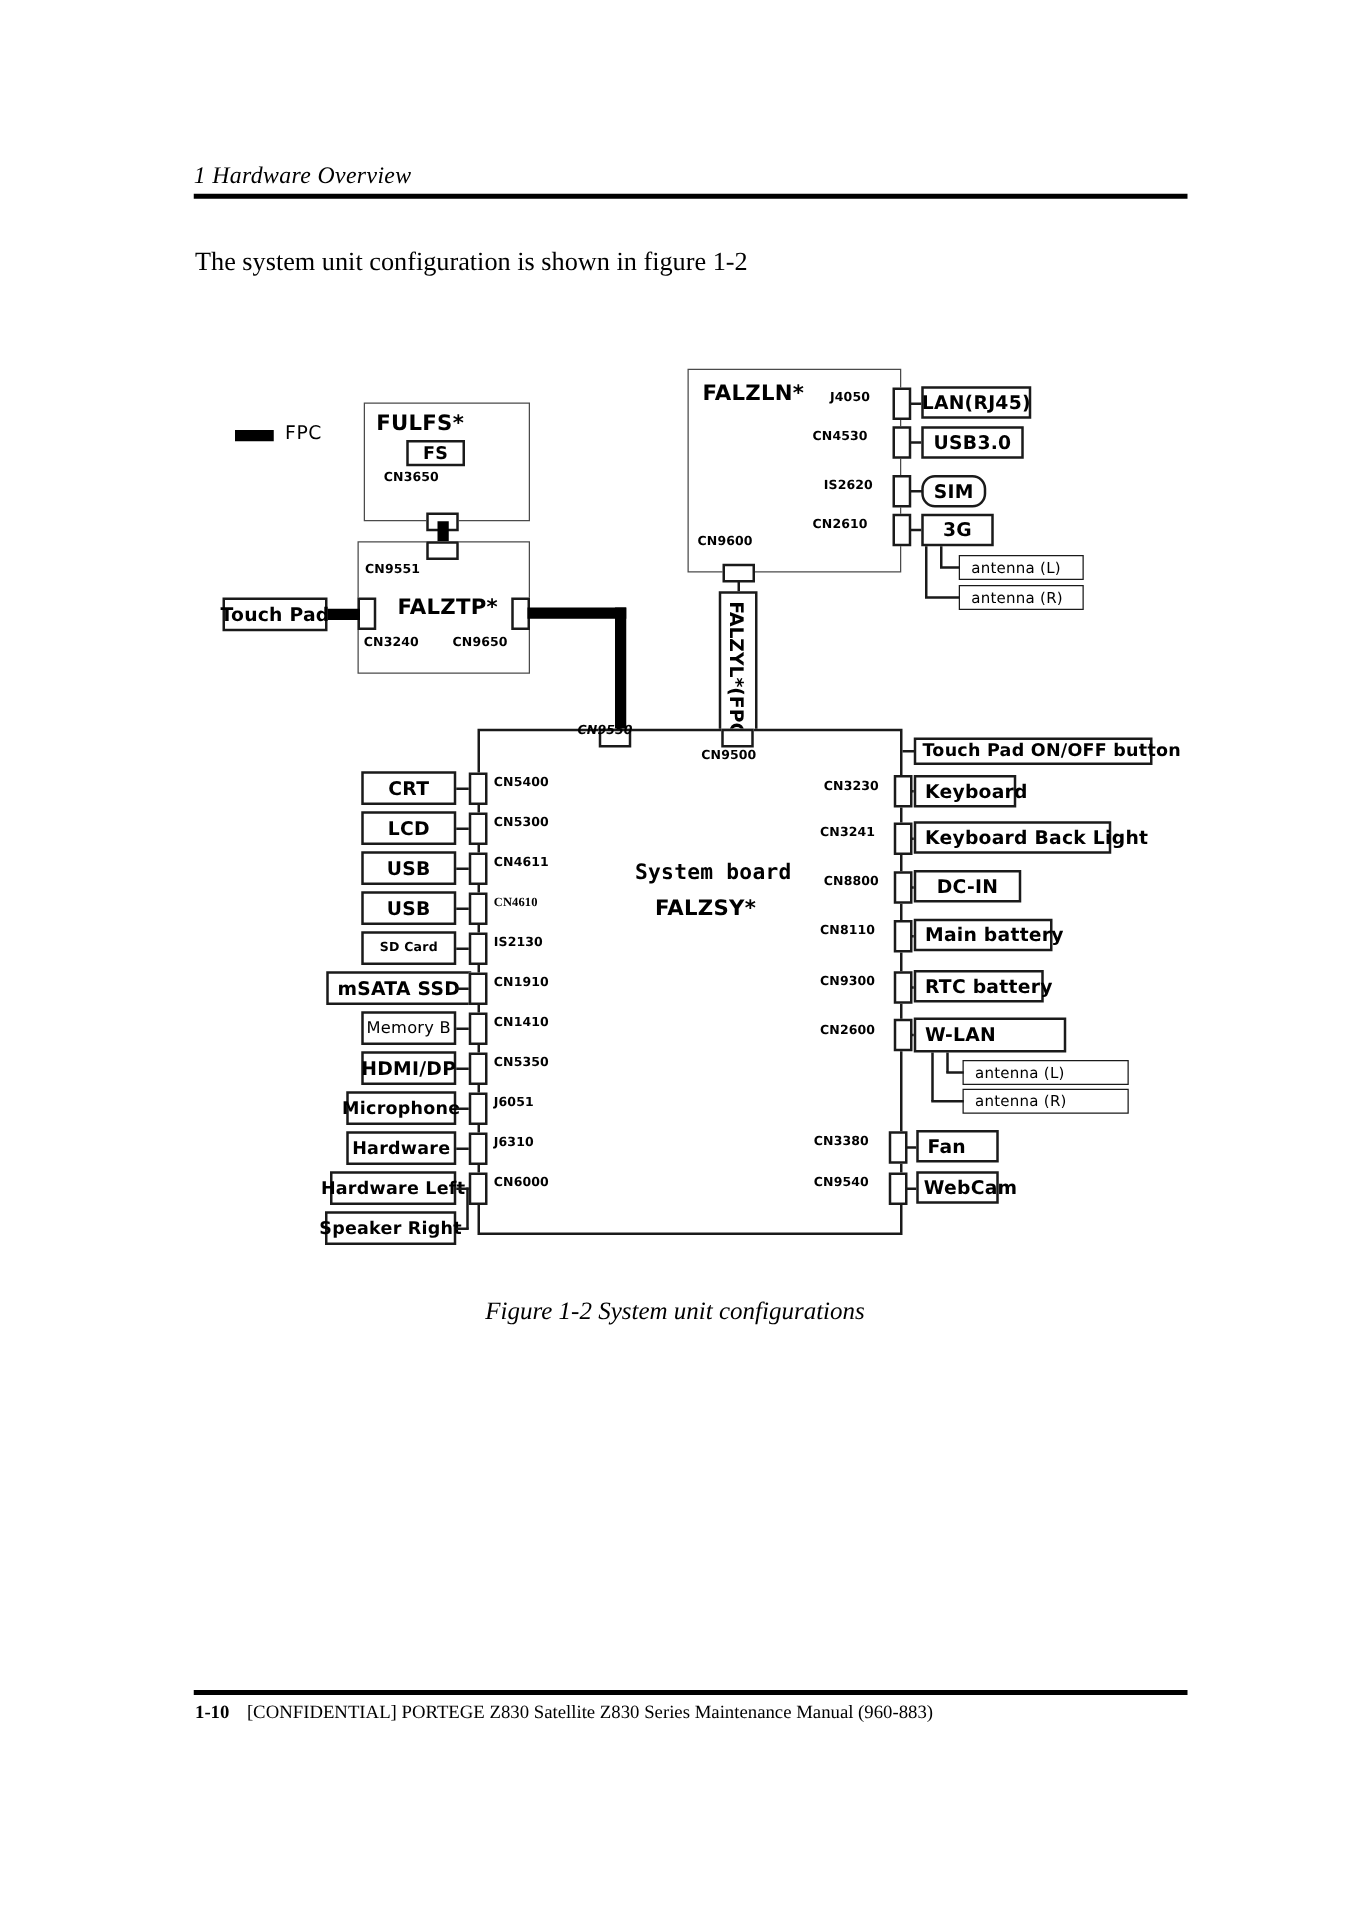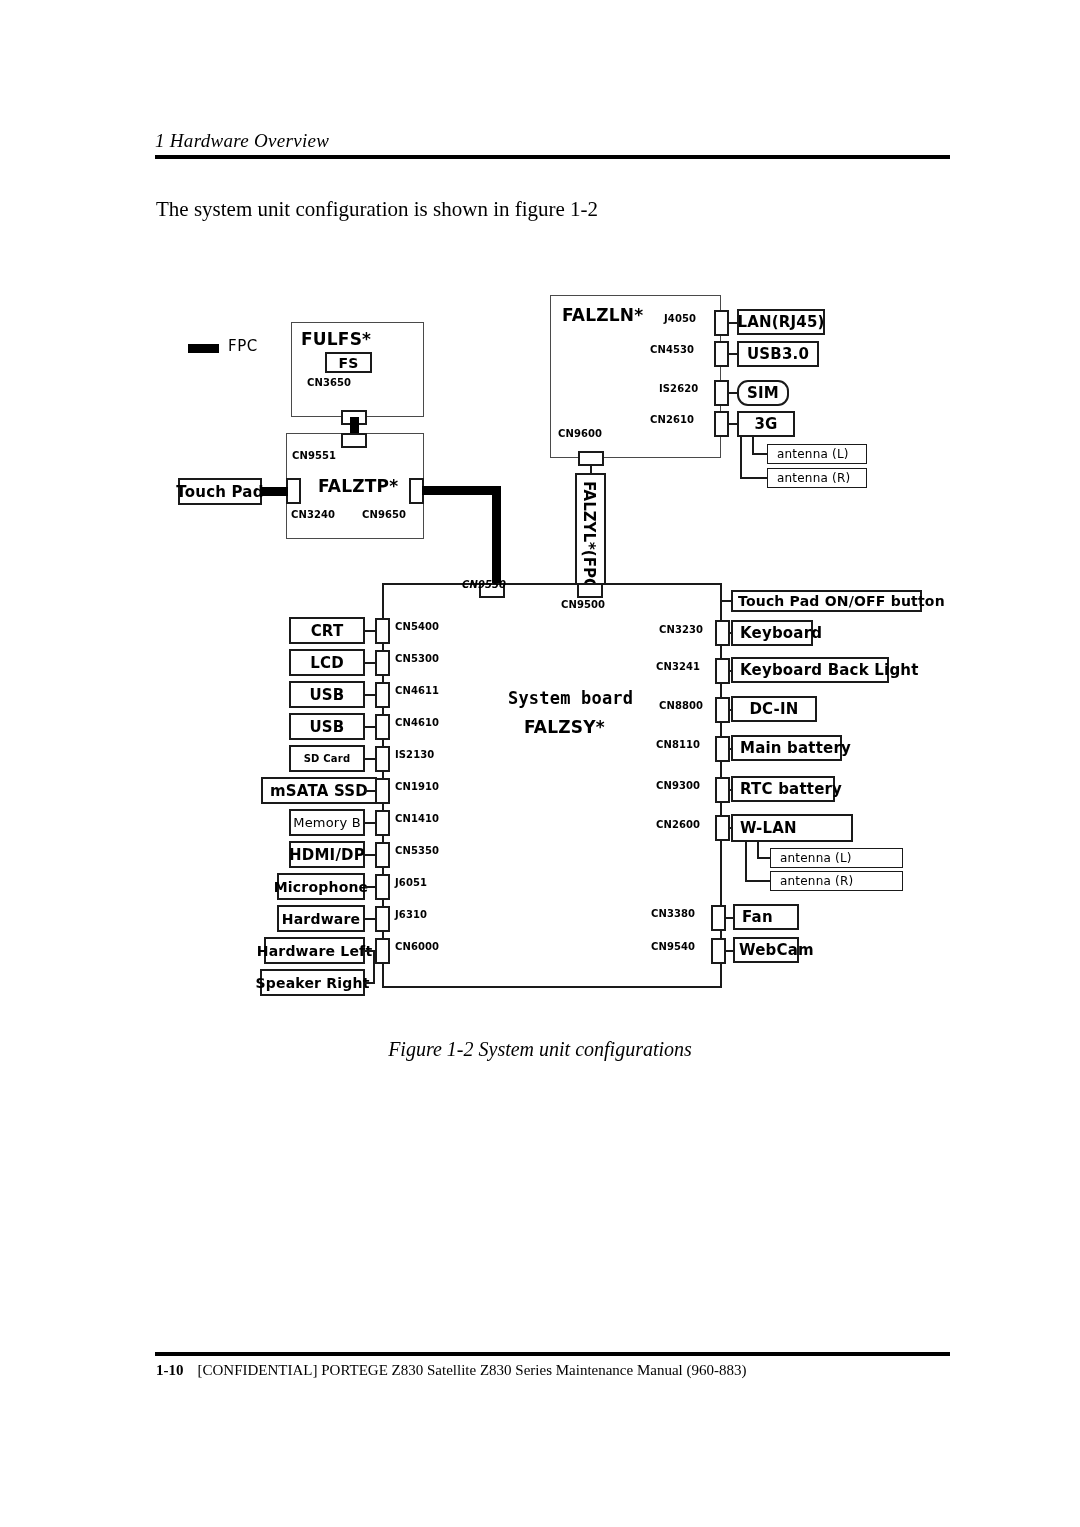--- a/index.html
+++ b/index.html
@@ -265,21 +265,21 @@
   <div class="cnlabel" style="left:395px; top:653px;">CN5300</div>
 
   <div class="obox" style="left:289px; top:681px; width:76px; height:27px;">USB</div>
   <div class="wire h" style="left:365px; top:694px; width:16px;"></div>
   <div class="conn v" style="left:375px; top:682px;"></div>
   <div class="cnlabel" style="left:395px; top:685px;">CN4611</div>
 
   <div class="obox" style="left:289px; top:713px; width:76px; height:27px;">USB</div>
   <div class="wire h" style="left:365px; top:726px; width:16px;"></div>
   <div class="conn v" style="left:375px; top:714px;"></div>
-  <div class="cnlabel" style="left:395px; top:717px;">CN4610</div>
+  <div class="cnlabel" style="left:395px; top:717px;font-family:Liberation Serif, serif;">CN4610</div>
 
   <div class="obox" style="left:289px; top:745px; width:76px; height:27px; font-size:10px;">SD Card</div>
   <div class="wire h" style="left:365px; top:758px; width:16px;"></div>
   <div class="conn v" style="left:375px; top:746px;"></div>
   <div class="cnlabel" style="left:395px; top:749px;">IS2130</div>
 
   <div class="obox" style="left:261px; top:777px; width:116px; height:27px; font-size:15px;">mSATA SSD</div>
   <div class="wire h" style="left:365px; top:790px; width:16px;"></div>
   <div class="conn v" style="left:375px; top:778px;"></div>
   <div class="cnlabel" style="left:395px; top:781px;">CN1910</div>

